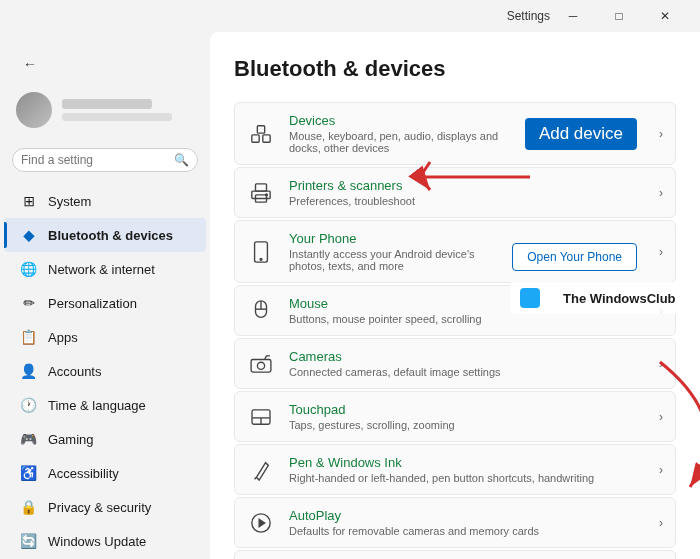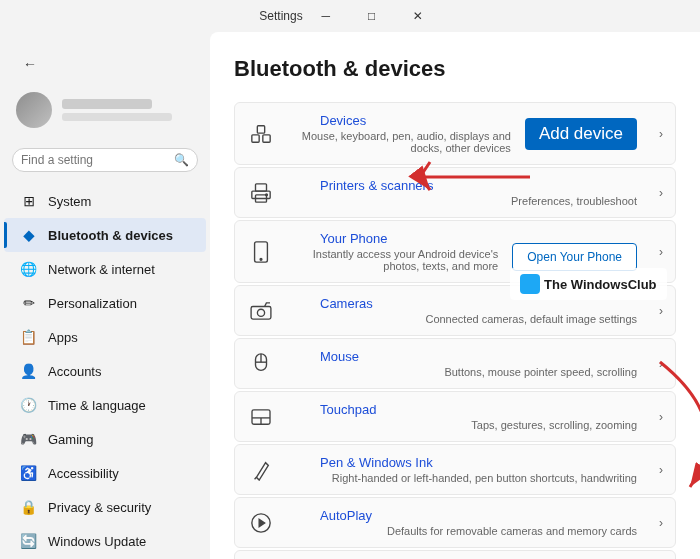--- a/index.html
+++ b/index.html
@@ -13,21 +13,21 @@
       flex-direction: column;
     }
 
     
     .titlebar {
       background: #f3f3f3;
       height: 32px;
       display: flex;
       align-items: center;
       padding: 0 12px;
-      justify-content: center;
+      justify-content: flex-end;
       flex-shrink: 0;
     }
     .titlebar-left {
       display: flex;
       align-items: center;
       gap: 8px;
       font-size: 12px;
       color: #333;
     }
     .titlebar-controls {
@@ -206,28 +206,26 @@
       color: #444;
       font-size: 18px;
     }
 
     .item-text {
       flex: 1;
     }
     .item-title {
       font-size: 13px;
       font-weight: 500;
-      color: #1d4ed8;
+      color: #15803d;
       margin-bottom: 2px;
-      margin-left: 31px;
     }
     .item-subtitle {
       font-size: 11px;
       color: #666;
-      text-align: right;
     }
 
     .item-action {
       flex-shrink: 0;
     }
 
     .add-device-btn {
       background: #0067c0;
       color: white;
       border: none;
@@ -268,31 +266,31 @@
       justify-content: center;
       cursor: pointer;
       margin: 4px 8px;
       font-size: 14px;
       color: #333;
     }
 
     
     .watermark {
       position: absolute;
-      top: 236px;
+      top: 250px;
       left: 300px;
       background: rgba(255,255,255,0.85);
       padding: 6px 10px;
       border-radius: 4px;
       font-size: 13px;
       font-weight: 600;
       color: #1a1a1a;
       display: flex;
       align-items: center;
-      gap: 4px;
+      gap: 23px;
       z-index: 10;
       pointer-events: none;
     }
     .watermark-icon {
       width: 20px;
       height: 20px;
       background: #1da8f5;
       border-radius: 4px;
       display: inline-block;
     }
@@ -436,44 +434,44 @@
           <div class="item-subtitle">Instantly access your Android device's photos, texts, and more</div>
         </div>
         <div class="item-action">
           <button class="open-phone-btn">Open Your Phone</button>
         </div>
         <span class="chevron-right">›</span>
       </div>
 
       <div class="settings-item">
         <div class="item-icon">
+          <svg width="16" height="22" viewBox="0 0 16 24" fill="none" stroke="#444" stroke-width="1.5">
+            <rect x="2" y="1" width="12" height="18" rx="6"></rect>
+            <line x1="8" y1="1" x2="8" y2="10"></line>
+            <line x1="2" y1="10" x2="14" y2="10"></line>
+          </svg>
+        </div>
+        <div class="item-text">
+          <div class="item-title">Mouse</div>
+          <div class="item-subtitle">Buttons, mouse pointer speed, scrolling</div>
+        </div>
+        <span class="chevron-right">›</span>
+      </div>
+
+      <div class="settings-item">
+        <div class="item-icon">
           <svg width="22" height="18" viewBox="0 0 24 20" fill="none" stroke="#444" stroke-width="1.5">
             <rect x="1" y="5" width="22" height="14" rx="2"></rect>
             <circle cx="12" cy="12" r="4"></circle>
             <path d="M16 5l2-4h4"></path>
           </svg>
         </div>
         <div class="item-text">
           <div class="item-title">Cameras</div>
           <div class="item-subtitle">Connected cameras, default image settings</div>
-        </div>
-        <span class="chevron-right">›</span>
-      </div>
-
-      <div class="settings-item">
-        <div class="item-icon">
-          <svg width="16" height="22" viewBox="0 0 16 24" fill="none" stroke="#444" stroke-width="1.5">
-            <rect x="2" y="1" width="12" height="18" rx="6"></rect>
-            <line x1="8" y1="1" x2="8" y2="10"></line>
-            <line x1="2" y1="10" x2="14" y2="10"></line>
-          </svg>
-        </div>
-        <div class="item-text">
-          <div class="item-title">Mouse</div>
-          <div class="item-subtitle">Buttons, mouse pointer speed, scrolling</div>
         </div>
         <span class="chevron-right">›</span>
       </div>
 
       <div class="settings-item">
         <div class="item-icon">
           <svg width="22" height="18" viewBox="0 0 24 20" fill="none" stroke="#444" stroke-width="1.5">
             <rect x="2" y="2" width="20" height="16" rx="2"></rect>
             <line x1="2" y1="11" x2="22" y2="11"></line>
             <line x1="12" y1="11" x2="12" y2="18"></line>

